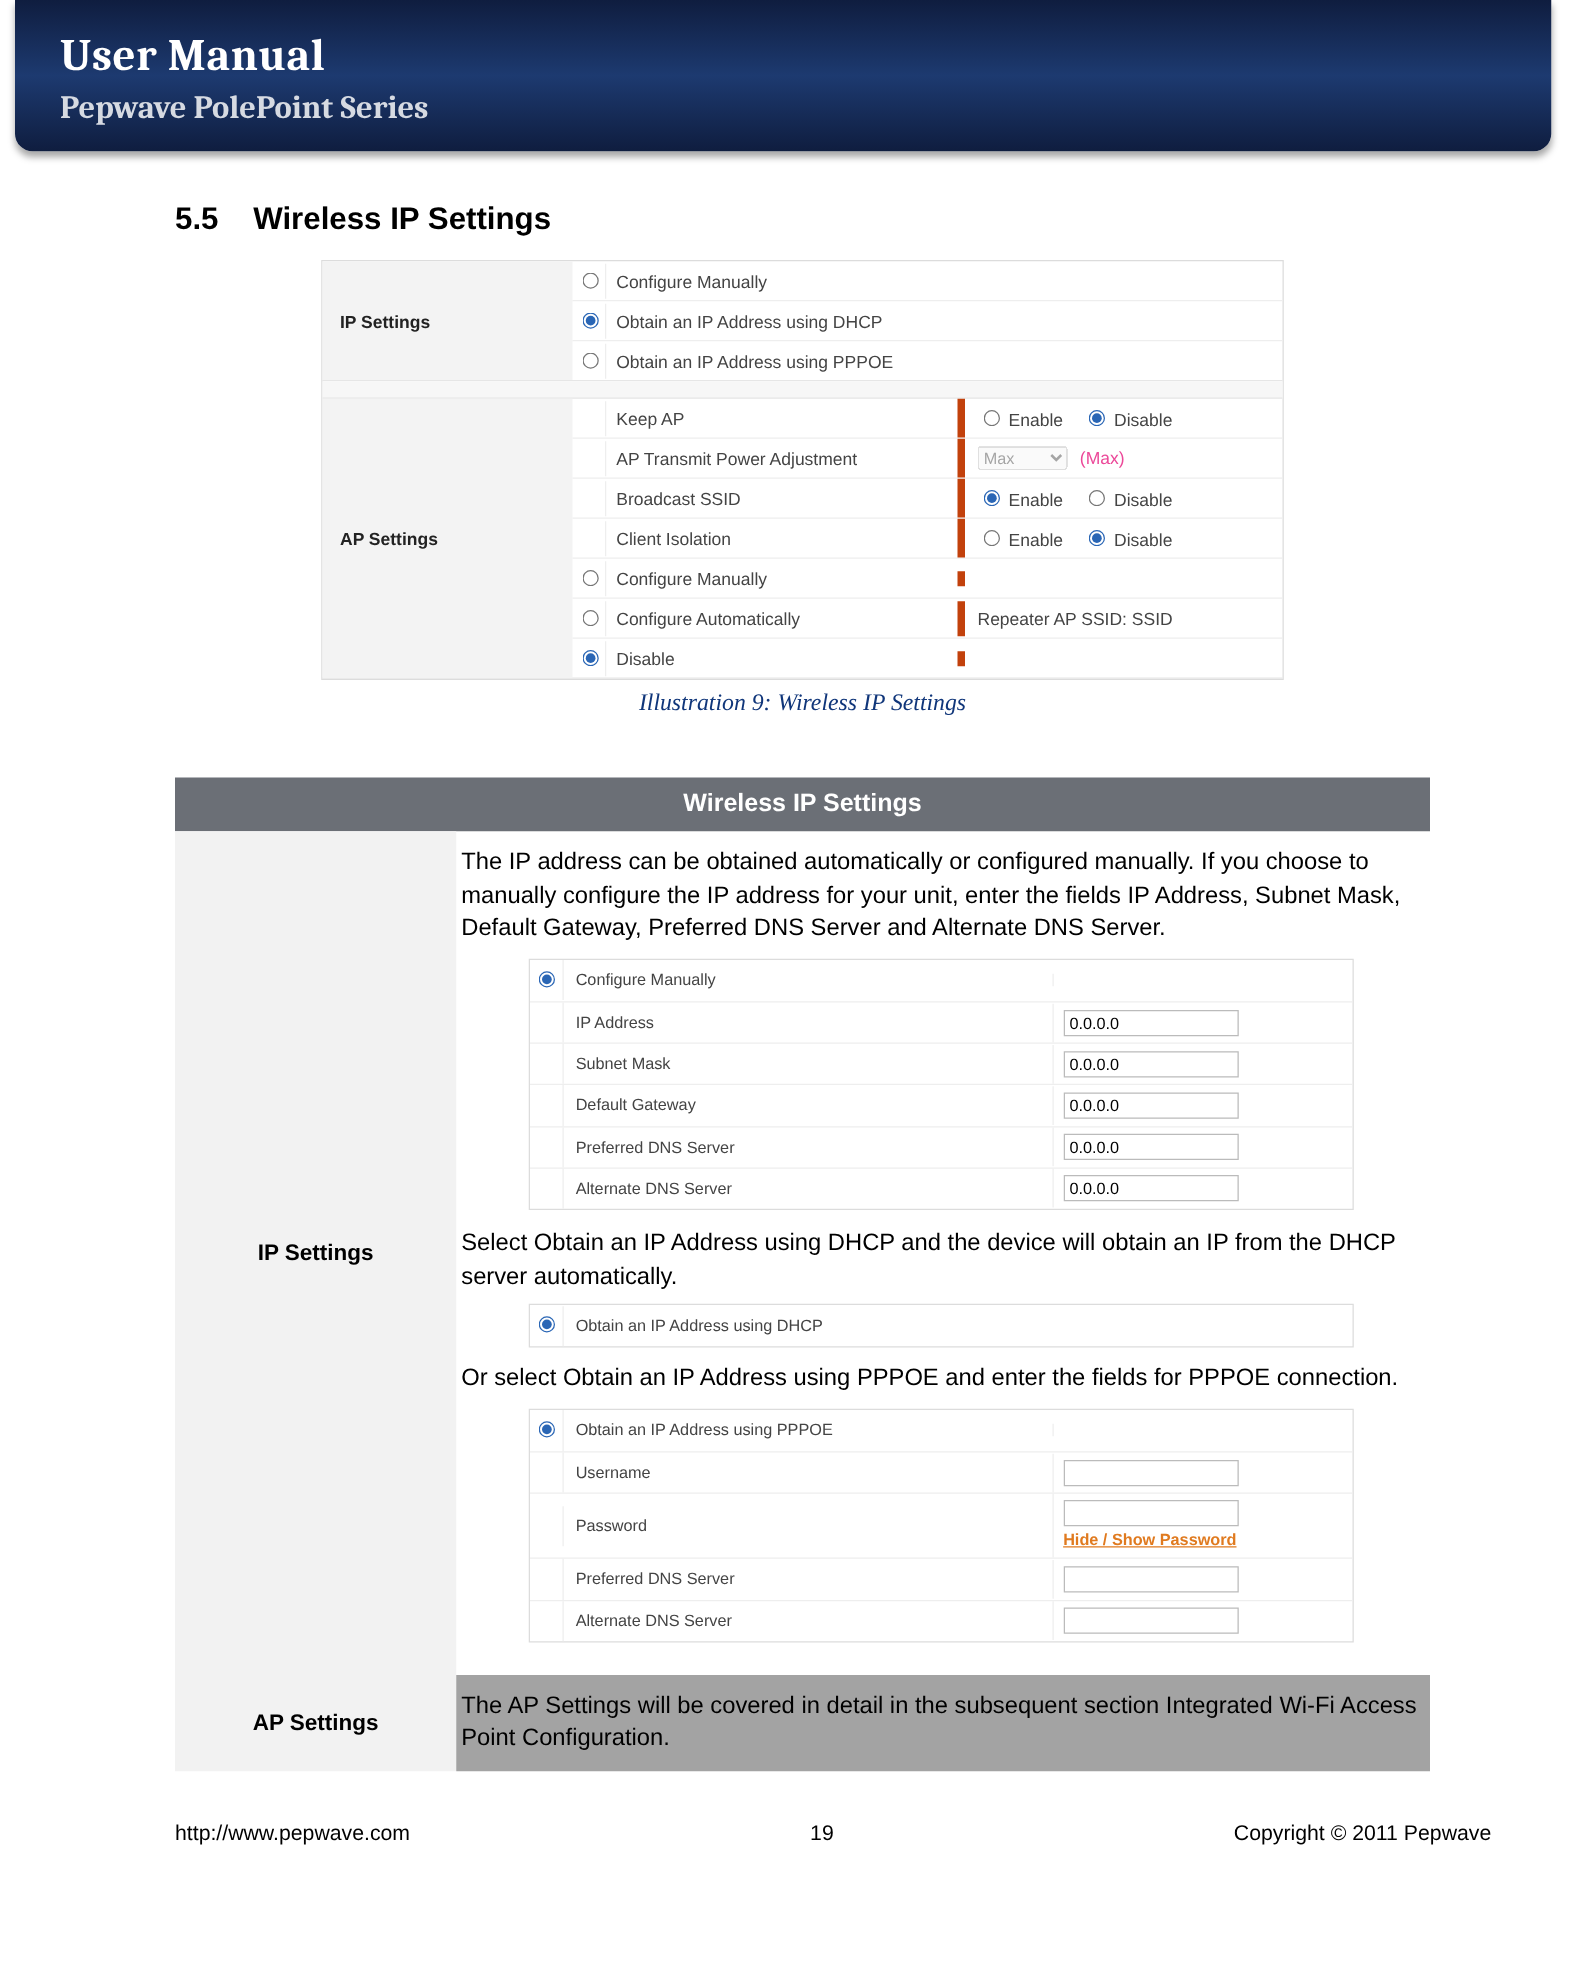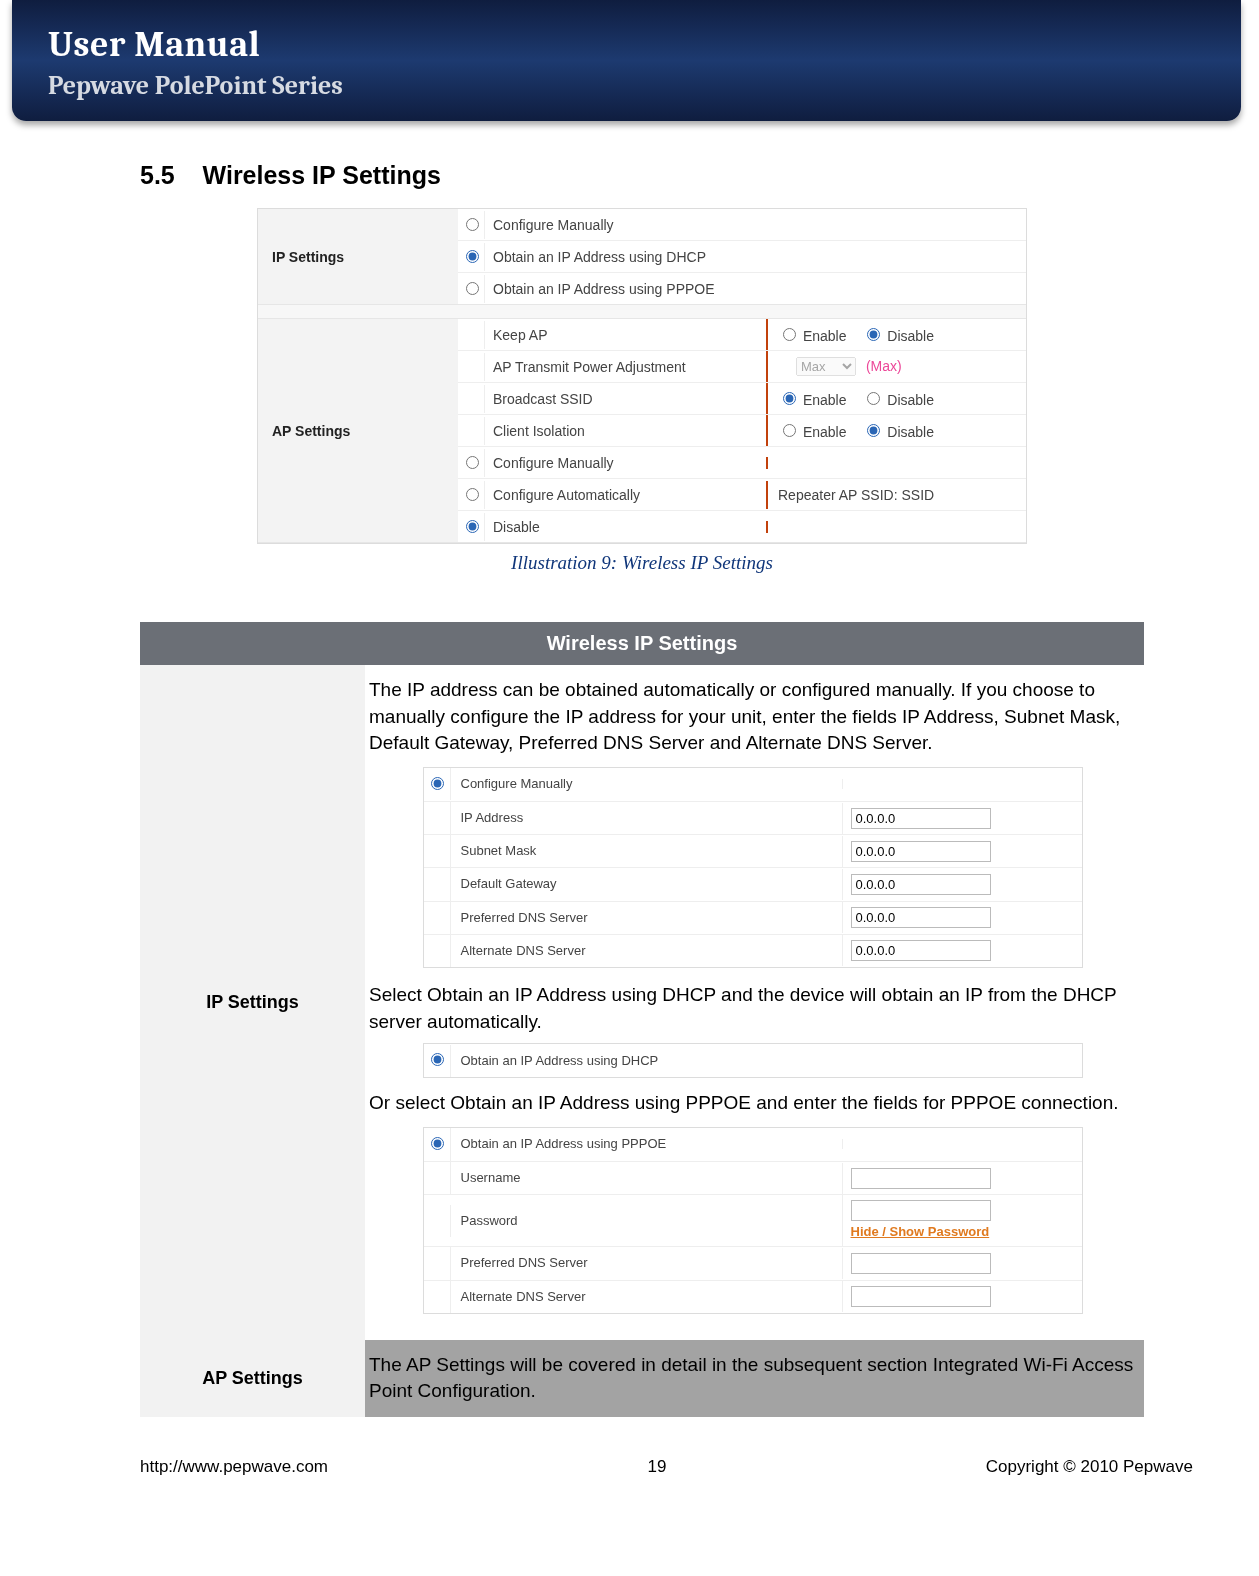--- a/index.html
+++ b/index.html
@@ -44,25 +44,25 @@
 
   
   .settings-panel { width: 770px; margin: 0 auto 8px; border: 1px solid #dcdcdc; font-size: 14px; background:#fff; }
   .settings-panel .row { display:flex; border-bottom:1px solid #e6e6e6; }
   .settings-panel .row-label { width: 200px; padding: 30px 14px; font-weight:bold; font-size:14px; color:#222; background:#f3f3f3; display:flex; align-items:center; }
   .settings-panel .row-body { flex:1; }
   .opt { display:flex; align-items:center; border-top:1px solid #eee; }
   .opt:first-child { border-top:none; }
   .opt .rcol { width:26px; text-align:center; padding:6px 0; }
   .opt .lbl { flex:1; padding:6px 8px; color:#444; border-left:1px solid #eee;}
-  .opt .ctl { width:260px; padding:6px 10px; color:#444; border-left:2px solid #c2410c;}
+  .opt .ctl { width:260px; padding:6px 10px; color:#444; border-left:6px solid #c2410c;}
   .opt .ctl label { margin-right:12px; font-size:14px; color:#444;}
   .radio, input[type=radio] { accent-color:#2a66b5; }
   .gap-row { height:14px; background:#f7f7f7; border-bottom:1px solid #e6e6e6;}
-  select.small { width:60px; font-size:13px;margin-left:18px; }
+  select.small { width:72px; font-size:13px; }
   .hint { color:#ec4899; margin-left:6px; }
 
   .caption { text-align:center; font-style:italic; color:#10367a; font-family:Georgia,serif; font-size:19px; margin-bottom:48px; }
 
   
   .def-table { width:100%; border-collapse:collapse; }
   .def-table .hdr { background:#6b6f76; color:#fff; text-align:center; font-weight:bold; font-size:20px; padding:10px; }
   .def-table td.lab { background:#f2f2f2; font-weight:bold; font-size:18px; width:225px; text-align:center; vertical-align:middle; padding:12px; }
   .def-table td.desc { font-size:19px; line-height:1.4; padding:12px 8px 12px 4px; }
   .bold { font-weight:normal; }
@@ -256,14 +256,14 @@
       <td class="desc" style="background:#a3a3a3">The AP Settings will be covered in detail in the subsequent section Integrated Wi-Fi Access Point Configuration.</td>
     </tr>
   </tbody>
     </table>
 
 </div>
 
 <div class="page-footer">
   <span>http://www.pepwave.com</span>
   <span>19</span>
-  <span>Copyright © 2010 Pepwave</span>
+  <span>Copyright © 2011 Pepwave</span>
 </div>
 
 </body></html>

